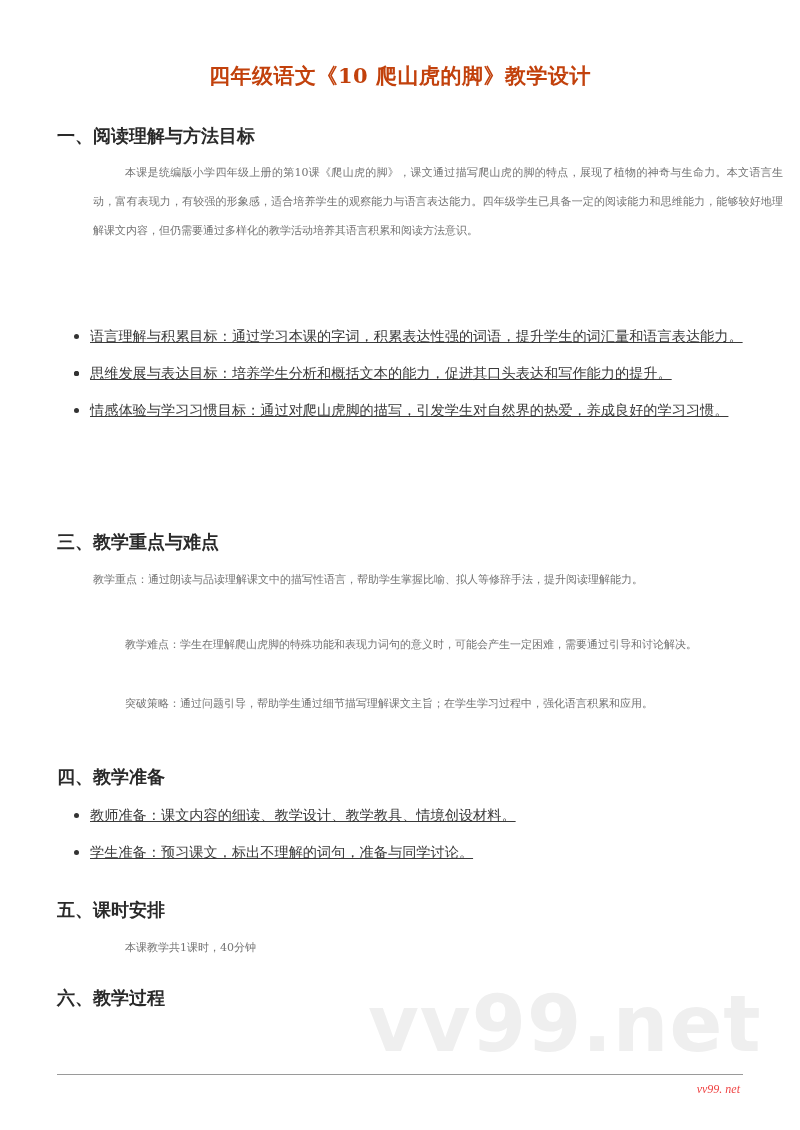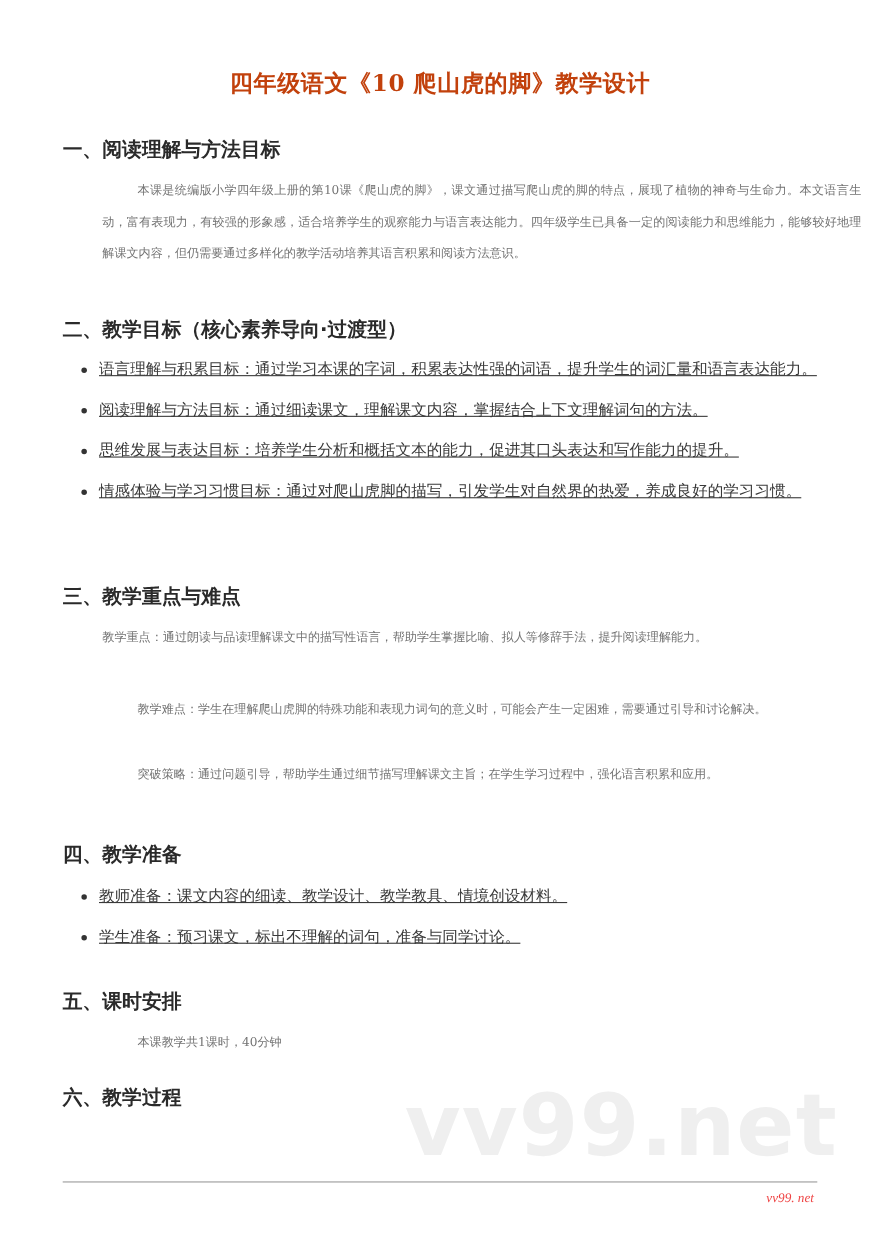--- a/index.html
+++ b/index.html
@@ -109,24 +109,23 @@
 </head>
 <body>
 
 <div class="page">
 
   <div class="title">四年级语文《10 爬山虎的脚》教学设计</div>
 
   <div class="h2" style="top:124px;">一、阅读理解与方法目标</div>
   <div class="para indent" style="top:158px;">本课是统编版小学四年级上册的第10课《爬山虎的脚》，课文通过描写爬山虎的脚的特点，展现了植物的神奇与生命力。本文语言生动，富有表现力，有较强的形象感，适合培养学生的观察能力与语言表达能力。四年级学生已具备一定的阅读能力和思维能力，能够较好地理解课文内容，但仍需要通过多样化的教学活动培养其语言积累和阅读方法意识。</div>
 
-  <div class="h2" style="top:287px;">二、教学目标（核心素养导向·过渡型）</div>
   <ul class="bullets" style="top:322px;">
     <li><span class="dot"></span><span>语言理解与积累目标：通过学习本课的字词，积累表达性强的词语，提升学生的词汇量和语言表达能力。</span></li>
-    <li><span class="dot"></span><span>阅读理解与方法目标：通过细读课文，理解课文内容，掌握结合上下文理解词句的方法。</span></li>
+    <li><span class="dot"></span></li>
     <li><span class="dot"></span><span>思维发展与表达目标：培养学生分析和概括文本的能力，促进其口头表达和写作能力的提升。</span></li>
     <li><span class="dot"></span><span>情感体验与学习习惯目标：通过对爬山虎脚的描写，引发学生对自然界的热爱，养成良好的学习习惯。</span></li>
   </ul>
 
   <div class="h2" style="top:530px;">三、教学重点与难点</div>
   <div class="para" style="top:565px;">教学重点：通过朗读与品读理解课文中的描写性语言，帮助学生掌握比喻、拟人等修辞手法，提升阅读理解能力。</div>
   <div class="para indent" style="top:630px;">教学难点：学生在理解爬山虎脚的特殊功能和表现力词句的意义时，可能会产生一定困难，需要通过引导和讨论解决。</div>
   <div class="para indent" style="top:689px;">突破策略：通过问题引导，帮助学生通过细节描写理解课文主旨；在学生学习过程中，强化语言积累和应用。</div>
 
   <div class="h2" style="top:765px;">四、教学准备</div>

